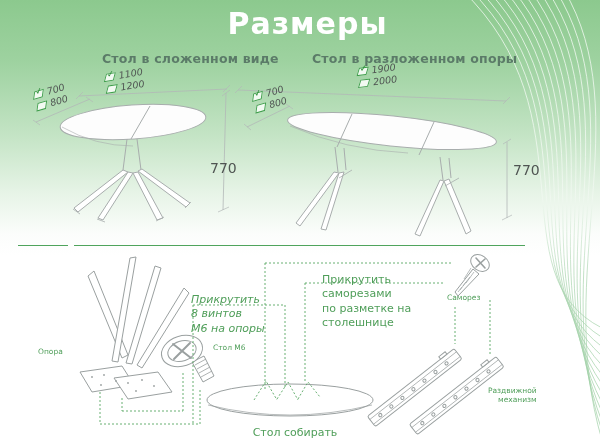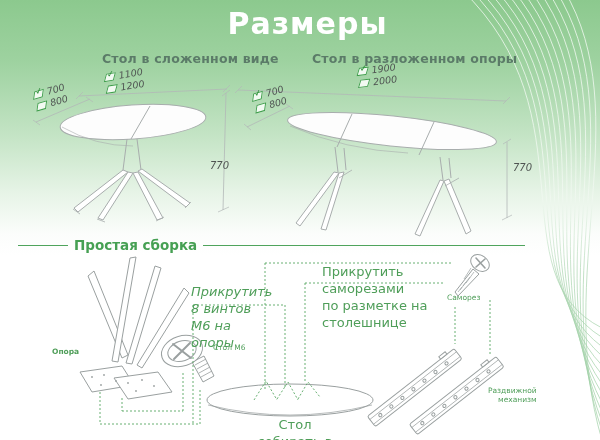--- a/index.html
+++ b/index.html
@@ -9,27 +9,27 @@
     background:linear-gradient(180deg,#8cc98e 0%,#9ed2a0 14%,#c2e3c3 30%,#e7f4e7 44%,#fbfdfb 53%,#ffffff 58%,#ffffff 100%);
   }
   .abs{position:absolute;}
   #title{left:15px;right:0;top:6px;text-align:center;font-size:30px;font-weight:800;color:#ffffff;letter-spacing:1px;}
   .sec-head{font-size:12.5px;font-weight:700;color:#5b7b68;letter-spacing:.2px;}
   .dimgroup{display:flex;flex-direction:column;gap:1px;transform-origin:left top;}
   .dimrow{display:flex;align-items:center;gap:4px;height:11px;}
   .dimnum{font-size:9.5px;font-style:italic;color:#4f5452;}
   .cb{display:inline-block;width:8px;height:6px;border:1px solid #3f9e4b;transform:skewX(-24deg);background:#f2faf2;position:relative;}
   .cb .chk{position:absolute;top:-5px;left:0px;font-size:9px;font-weight:700;color:#2f8f3a;transform:skewX(24deg);}
-  .hlabel{font-size:10px;font-style:italic;color:#4f5452;}
+  .hlabel{font-size:14px;color:#4f5452;}
   #divider{top:237px;left:18px;width:507px;height:16px;display:flex;align-items:center;gap:6px;}
   #divider .line{border-top:1.5px solid #4fa45c;height:0;}
   #divider .l1{width:50px;}
   #divider .l2{flex:1;}
   #divider .txt{font-size:13.5px;font-weight:700;color:#46a053;white-space:nowrap;}
-  .note{font-size:13px;color:#4f9e59;line-height:1.3;white-space:pre-line;}
+  .note{font-size:11px;color:#4f9e59;line-height:1.3;white-space:pre-line;margin-top:9px;}
   .glabel{font-size:7.5px;color:#4f9e59;white-space:pre-line;}
   .center{text-align:center;}
   svg{position:absolute;left:0;top:0;}
 </style>
 </head>
 <body>
 
 <svg id="decor" width="600" height="440">
   <defs>
     <linearGradient id="sw" x1="0" y1="0" x2="0" y2="440" gradientUnits="userSpaceOnUse">
@@ -239,25 +239,24 @@
   <div class="dimrow">
     <span class="cb"></span>
     <span class="dimnum">800</span>
   </div>
 </div>
 
 <div class="abs hlabel" style="left:513px;top:162px;">770</div>
 
 <div id="divider" class="abs">
   <div class="line l1"></div>
-  <div class="txt">Простая сборка</div>
   <div class="line l2"></div>
 </div>
 
-<div class="abs glabel" style="left:52px;top:347px;font-weight:bold;">Опора</div>
+<div class="abs glabel" style="left:38px;top:347px;">Опора</div>
 <div class="abs note" style="left:191px;top:284px;width:78px;font-style:italic;">Прикрутить 8 винтов
 М6 на опоры</div>
 <div class="abs glabel" style="left:213px;top:343px;">Стол М6</div>
 <div class="abs note" style="left:322px;top:264px;width:120px;">Прикрутить саморезами
 по разметке на столешнице</div>
 <div class="abs glabel" style="left:447px;top:293px;">Саморез</div>
 <div class="abs note center" style="left:250px;top:417px;width:90px;">Стол собирать в
 сложенном опоры</div>
 <div class="abs glabel" style="left:488px;top:386px;text-align:right;">Раздвижной
 механизм</div>

